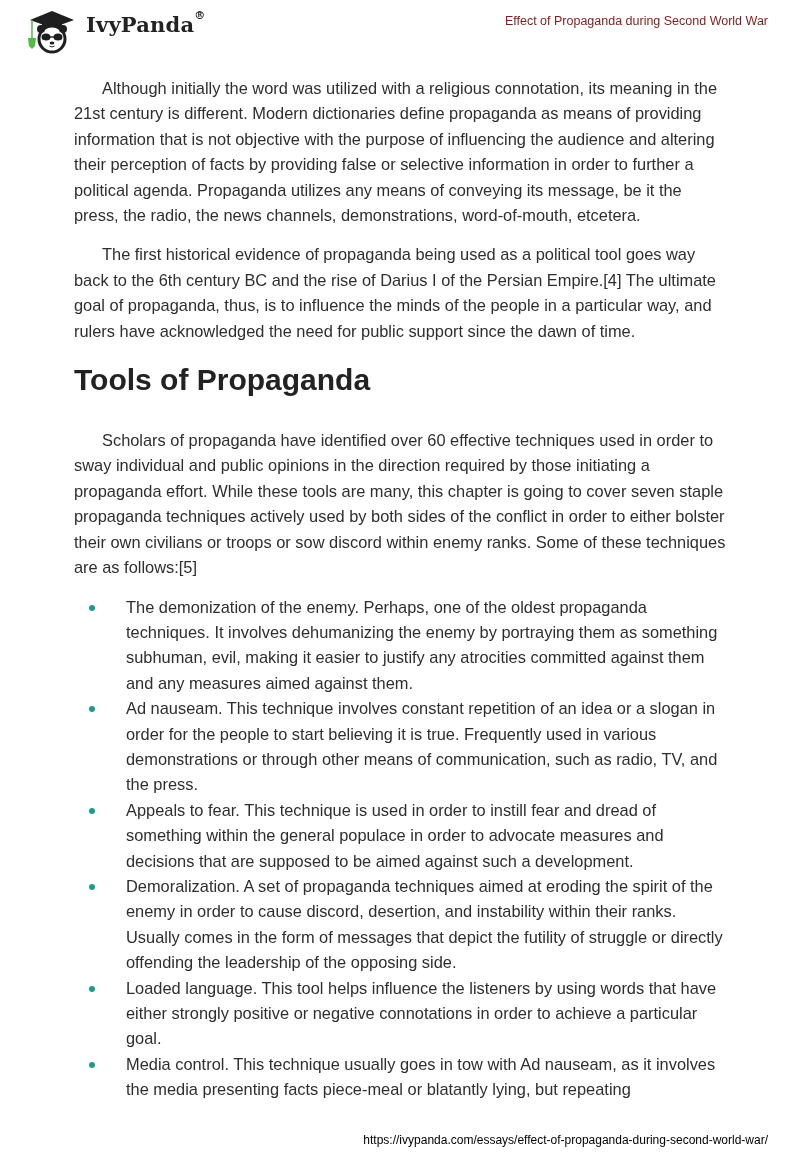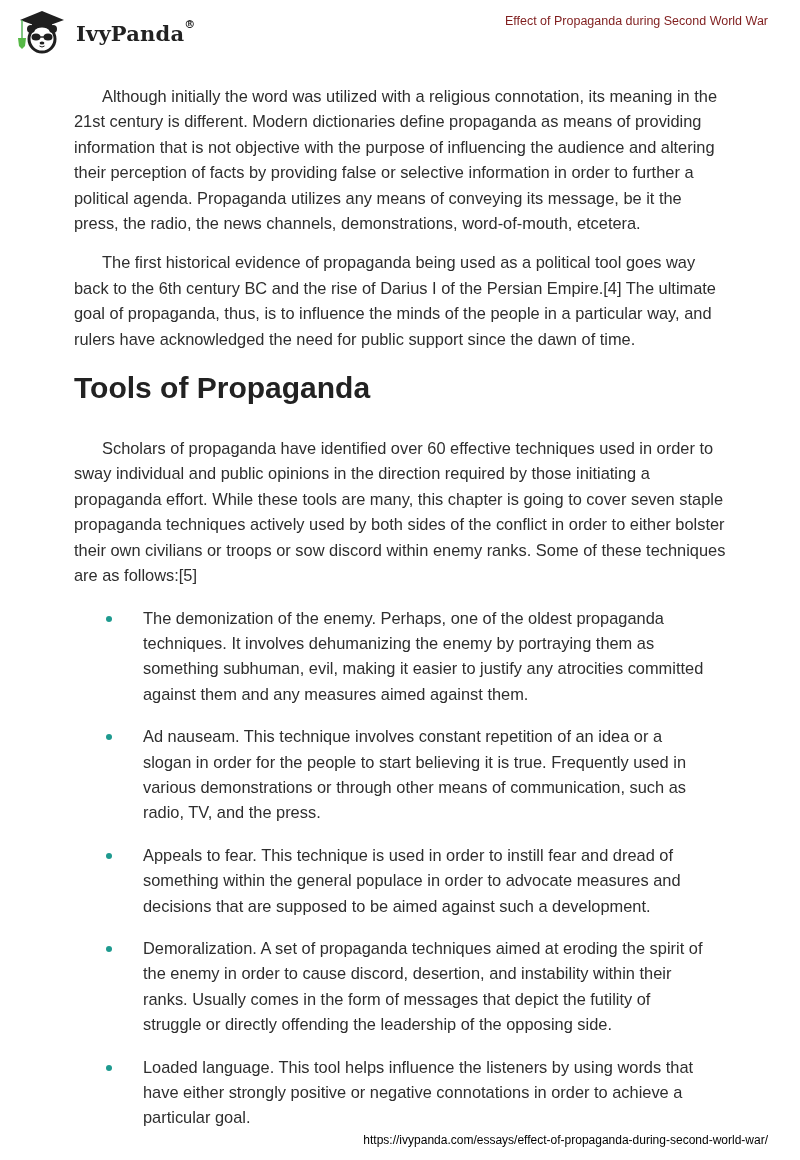--- a/index.html
+++ b/index.html
@@ -16,24 +16,23 @@
       color: #2b2b2b;
     }
     .header {
       position: absolute;
       left: 0; top: 0;
       width: 800px;
       height: 56px;
     }
     .logo {
       position: absolute;
-      left: 14px;
+      left: 24px;
       top: 8px;
       display: flex;
-      align-items: center;
     }
     .logo-mark {
       width: 56px;
       height: 46px;
       display: block;
     }
     .logo-text {
       font-family: "DejaVu Serif", serif;
       font-weight: bold;
       font-size: 21px;
@@ -58,39 +57,39 @@
     .content {
       position: absolute;
       left: 74px;
       top: 76px;
       width: 652px;
       font-size: 16.4px;
       line-height: 25.4px;
       color: #2e2e2e;
     }
     .content p {
-      margin: 8px 0 14px 0;
+      margin: 0 0 14px 0;
       text-indent: 28px;
     }
     .content h2 {
       font-size: 30px;
       font-weight: bold;
       color: #222;
       margin: 18px 0 30px 0;
       line-height: 36px;
     }
     .bullets {
       list-style: none;
       margin: 2px 0 0 0;
       padding: 0;
     }
     .bullets li {
       position: relative;
       padding-left: 52px;
-      margin: 17px;
+      margin: 0;
     }
     .bullet-dot {
       position: absolute;
       left: 15px;
       top: 10px;
       width: 6px;
       height: 6px;
       border-radius: 50%;
       background: #1e9a8f;
     }
@@ -153,16 +152,20 @@
       <span>Appeals to fear. This technique is used in order to instill fear and dread of something within the general populace in order to advocate measures and decisions that are supposed to be aimed against such a development.</span>
     </li>
     <li>
       <span class="bullet-dot" style="background: rgb(30, 154, 143);"></span>
       <span>Demoralization. A set of propaganda techniques aimed at eroding the spirit of the enemy in order to cause discord, desertion, and instability within their ranks. Usually comes in the form of messages that depict the futility of struggle or directly offending the leadership of the opposing side.</span>
     </li>
     <li>
       <span class="bullet-dot" style="background: rgb(30, 154, 143);"></span>
       <span>Loaded language. This tool helps influence the listeners by using words that have either strongly positive or negative connotations in order to achieve a particular goal.</span>
     </li>
+    <li>
+      <span class="bullet-dot" style="background: rgb(30, 154, 143);"></span>
+      <span>Media control. This technique usually goes in tow with Ad nauseam, as it involves the media presenting facts piece-meal or blatantly lying, but repeating</span>
+    </li>
   </ul>
 </div>
 
 <div class="footer-url">https://ivypanda.com/essays/effect-of-propaganda-during-second-world-war/</div>
 
 </body></html>

